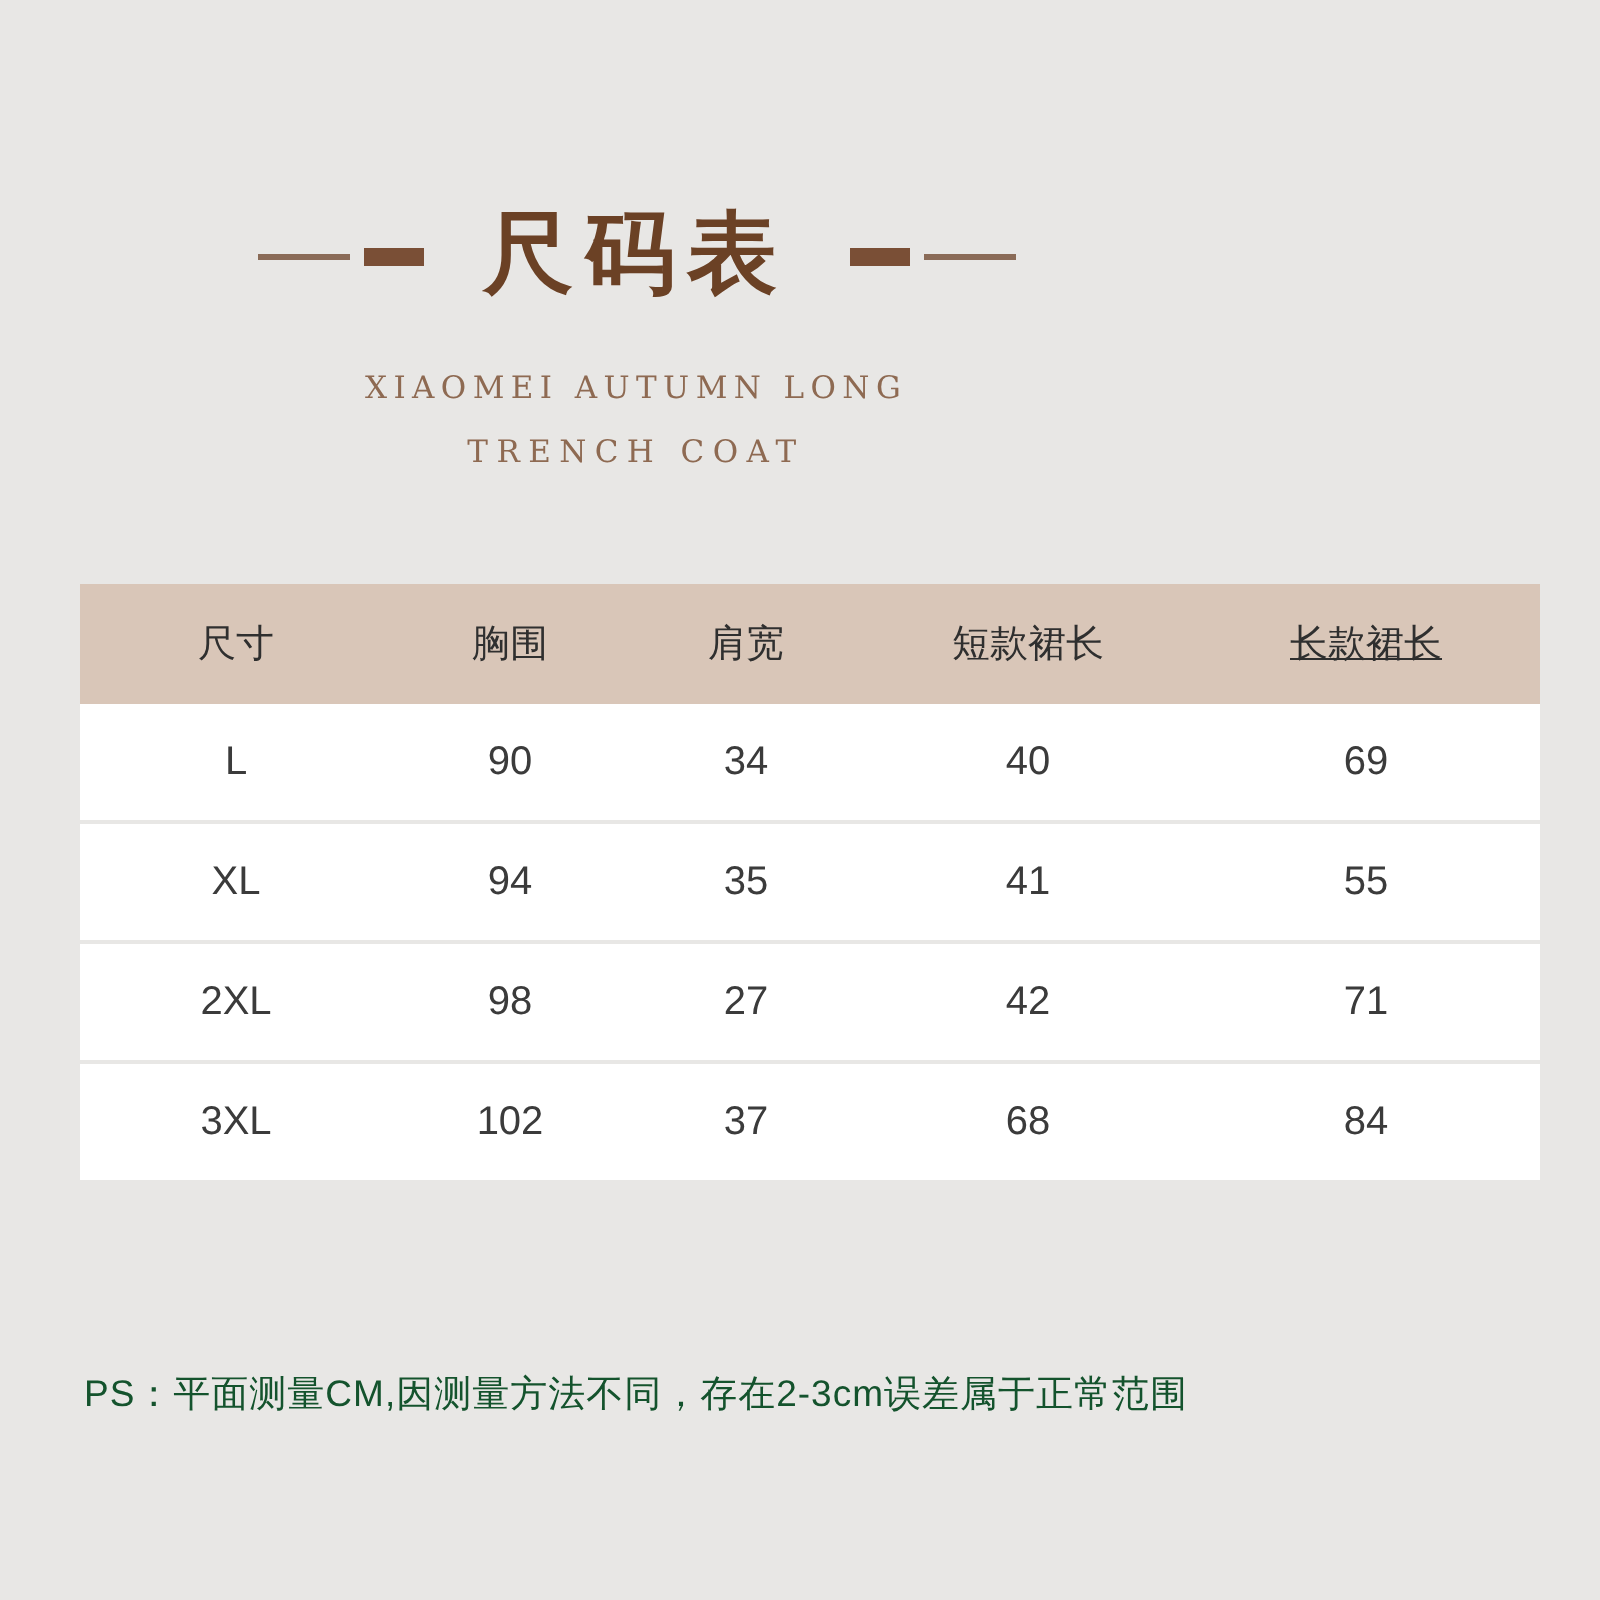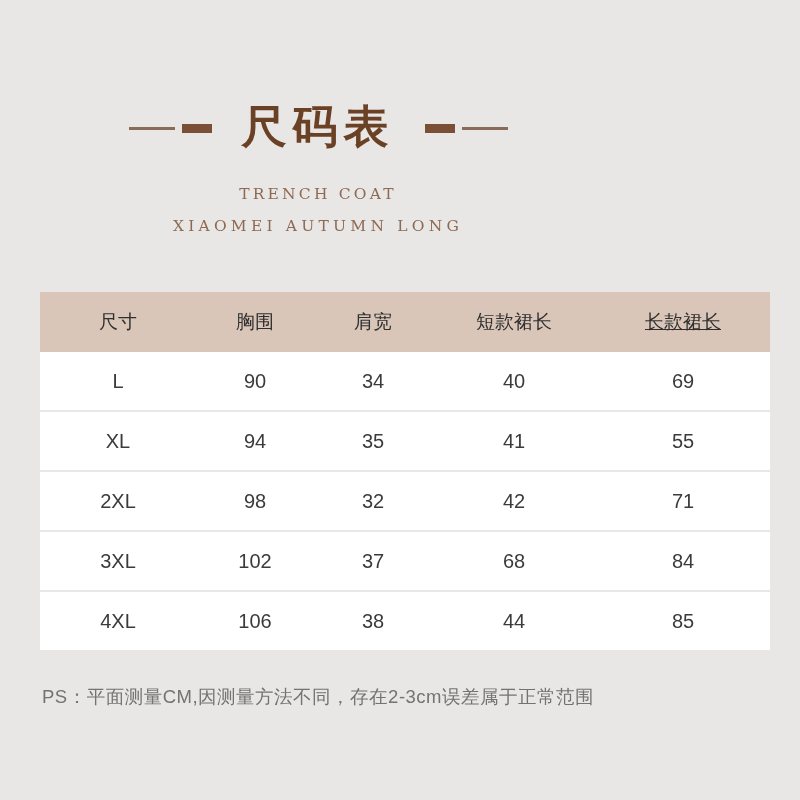--- a/index.html
+++ b/index.html
@@ -114,21 +114,21 @@
   .col-d { width: 172px; text-decoration: underline; }
 
   
   .note {
     position: absolute;
     left: 0;
     right: 0;
     top: 684px;
     text-align: center;
     font-size: 18.5px;
-    color: #737373;
+    color: #14532d;
     letter-spacing: 0.5px;
   }
 </style>
 </head>
 <body>
 
 <div class="page">
 
   <div class="header">
     <div class="title-row">
@@ -136,22 +136,22 @@
         <span class="deco-line"></span>
           <span class="deco-block"></span>
       </span>
       <h1 class="main-title">尺码表</h1>
       <span class="deco">
         <span class="deco-block"></span>
           <span class="deco-line2"></span>
       </span>
     </div>
     <div class="subtitle">
+      <div>XIAOMEI AUTUMN LONG</div>
       <div>TRENCH COAT</div>
-      <div>XIAOMEI AUTUMN LONG</div>
     </div>
   </div>
 
   <div class="table-wrap">
     <table class="size-table">
       <thead>
         <tr>
           <th class="col-size">尺寸</th>
           <th class="col-a">胸围</th>
           <th class="col-b">肩宽</th>
@@ -170,37 +170,30 @@
         <tr>
           <td>XL</td>
           <td>94</td>
           <td>35</td>
           <td>41</td>
           <td>55</td>
         </tr>
         <tr>
           <td>2XL</td>
           <td>98</td>
-          <td>32</td>
+          <td>27</td>
           <td>42</td>
           <td>71</td>
         </tr>
         <tr>
           <td>3XL</td>
           <td>102</td>
           <td>37</td>
           <td>68</td>
           <td>84</td>
         </tr>
-        <tr>
-          <td>4XL</td>
-          <td>106</td>
-          <td>38</td>
-          <td>44</td>
-          <td>85</td>
-        </tr>
       </tbody>
     </table>
   </div>
 
   <div class="note">PS：平面测量CM,因测量方法不同，存在2-3cm误差属于正常范围</div>
 
 </div>
 
 </body></html>

